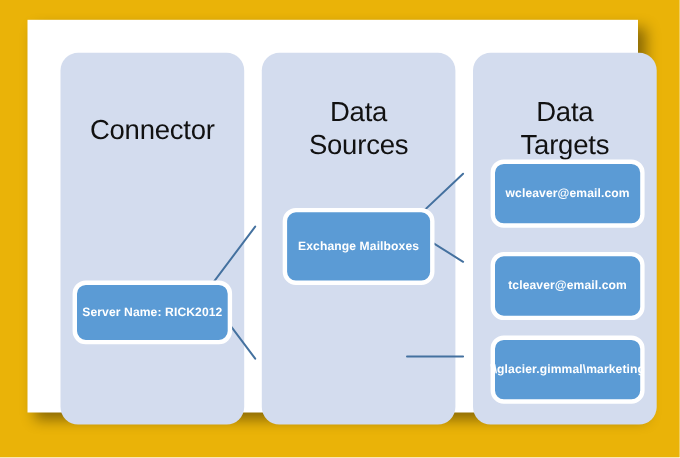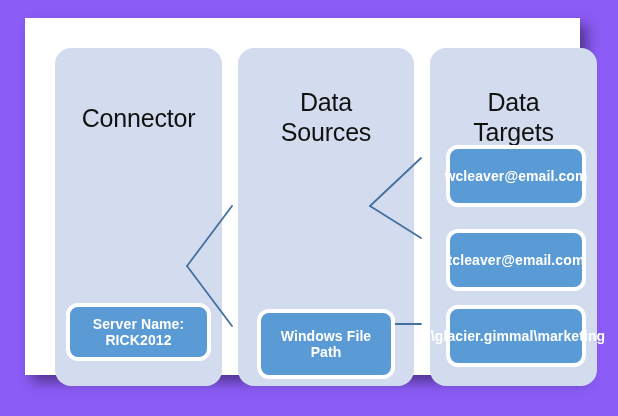--- a/index.html
+++ b/index.html
@@ -5,21 +5,21 @@
 <style>
   html, body {
     margin: 0;
     padding: 0;
     background: #ffffff;
   }
   #canvas {
     position: relative;
     width: 618px;
     height: 416px;
-    background: #8b5cf6;
+    background: #eab308;
     overflow: hidden;
     font-family: "Liberation Sans", sans-serif;
   }
 
   
   #frame {
     position: absolute;
     left: 25px;
     top: 18px;
     width: 555px;
@@ -62,28 +62,28 @@
     position: absolute;
     background: #5b9bd5;
     border: 4px solid #ffffff;
     border-radius: 12px;
     box-sizing: border-box;
     display: flex;
     align-items: center;
     justify-content: center;
     text-align: center;
     color: #ffffff;
-    font-size: 14px;
+    font-size: 11px;
     font-weight: 600;
     letter-spacing: 0.1px;
     padding: 0 4px;
     z-index: 3;
   }
 
-  #node-server    { left: 41px;  top: 237px; width: 145px; height: 58px; margin-top: 48px; }
+  #node-server    { left: 41px;  top: 237px; width: 145px; height: 58px; }
   #node-exchange  { left: 232px; top: 171px; width: 138px; height: 70px; }
   #node-filepath  { left: 232px; top: 291px; width: 138px; height: 70px; }
   #node-wcleaver  { left: 421px; top: 127px; width: 140px; height: 62px; }
   #node-tcleaver  { left: 421px; top: 211px; width: 140px; height: 62px; }
   #node-glacier   { left: 421px; top: 287px; width: 140px; height: 62px; }
 
   
   #edges {
     position: absolute;
     left: 0; top: 0;
@@ -119,22 +119,22 @@
 Sources</div>
     </div>
 
     <div class="panel" id="panel-targets">
       <div class="panel-title">Data
 Targets</div>
     </div>
 
     <div class="node" id="node-server">Server Name: RICK2012</div>
 
+    <div class="node" id="node-exchange">Exchange Mailboxes</div>
 
-    <div class="node" id="node-filepath">Windows File Path</div>
 
     <div class="node" id="node-wcleaver">wcleaver@email.com</div>
 
     <div class="node" id="node-tcleaver">tcleaver@email.com</div>
 
     <div class="node" id="node-glacier">\\glacier.gimmal\marketing</div>
 
   </div>
 </div>
 

